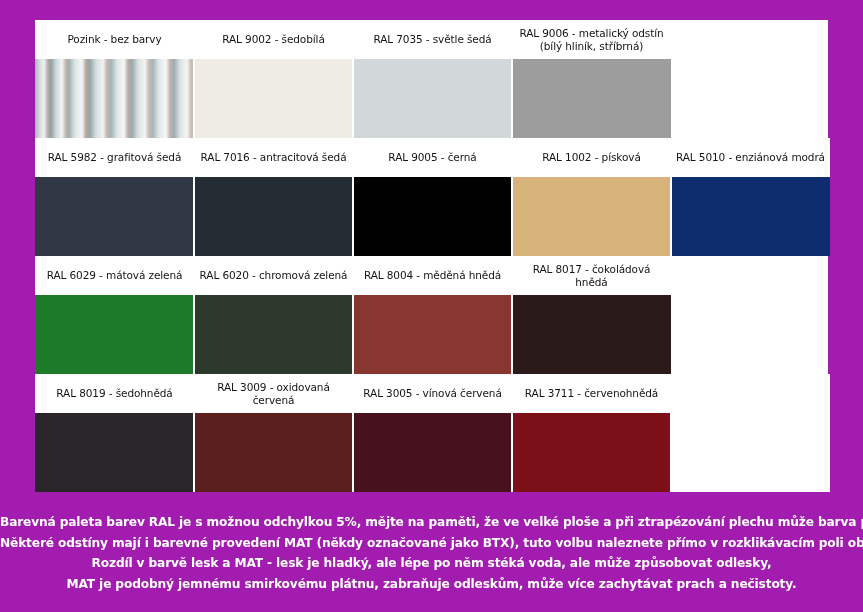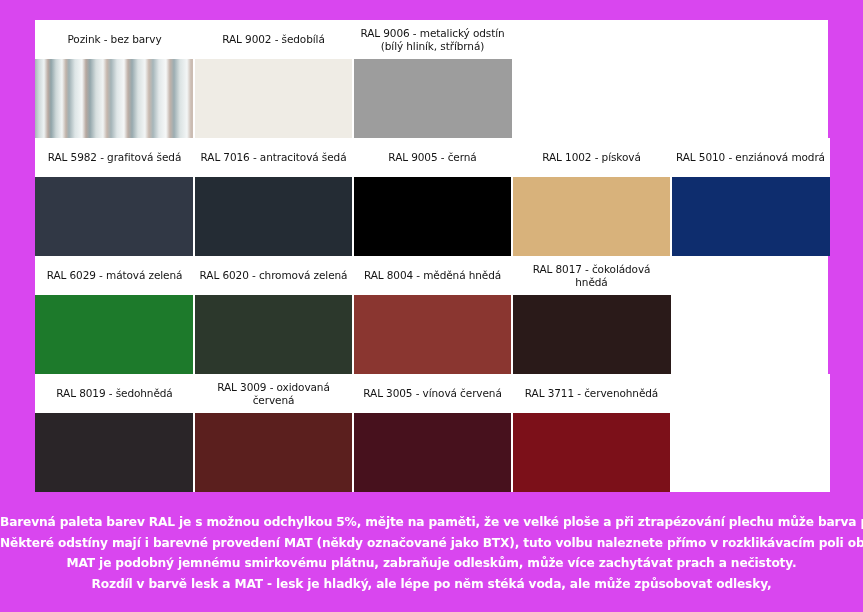--- a/index.html
+++ b/index.html
@@ -12,21 +12,21 @@
 
   body {
     background: #49874c;
     font-family: "DejaVu Sans", sans-serif;
   }
 
   #app {
     position: relative;
     width: 863px;
     height: 612px;
-    background: #d946ef;
+    background: #a21caf;
   }
 
   
   #palette-table {
     position: absolute;
     left: 35px;
     top: 20px;
     width: 793px;
     background: #ffffff;
   }
@@ -112,20 +112,24 @@
       <div class="palette-row">
         <div class="palette-cell">
           <div class="swatch-label">Pozink - bez barvy</div>
           <div class="swatch-color zinc"></div>
         </div>
         <div class="palette-cell">
           <div class="swatch-label">RAL 9002 - šedobílá</div>
           <div class="swatch-color" style="background-color: rgb(239, 236, 229);"></div>
         </div>
         <div class="palette-cell">
+          <div class="swatch-label">RAL 7035 - světle šedá</div>
+          <div class="swatch-color" style="background-color: rgb(210, 215, 218);"></div>
+        </div>
+        <div class="palette-cell">
           <div class="swatch-label">RAL 9006 - metalický odstín (bílý hliník, stříbrná)</div>
           <div class="swatch-color" style="background-color: rgb(157, 157, 157);"></div>
         </div>
       </div>
       <div class="palette-row">
         <div class="palette-cell">
           <div class="swatch-label">RAL 5982 - grafitová šedá</div>
           <div class="swatch-color" style="background-color: rgb(49, 56, 69);"></div>
         </div>
         <div class="palette-cell">
@@ -183,17 +187,17 @@
         <div class="palette-cell">
           <div class="swatch-label"></div>
           <div class="swatch-color empty"></div>
         </div>
       </div>
     </div>
 
   <div id="note-block">
       <div class="note-line">Barevná paleta barev RAL je s možnou odchylkou 5%, mějte na paměti, že ve velké ploše a při ztrapézování plechu může barva působit jinak.</div>
       <div class="note-line">Některé odstíny mají i barevné provedení MAT (někdy označované jako BTX), tuto volbu naleznete přímo v rozklikávacím poli objednávky.</div>
+      <div class="note-line">Rozdíl v barvě lesk a MAT - lesk je hladký, ale lépe po něm stéká voda, ale může způsobovat odlesky,</div>
       <div class="note-line">MAT je podobný jemnému smirkovému plátnu, zabraňuje odleskům, může více zachytávat prach a nečistoty.</div>
-      <div class="note-line">Rozdíl v barvě lesk a MAT - lesk je hladký, ale lépe po něm stéká voda, ale může způsobovat odlesky,</div>
     </div>
 
 </div>
 
 </body></html>

